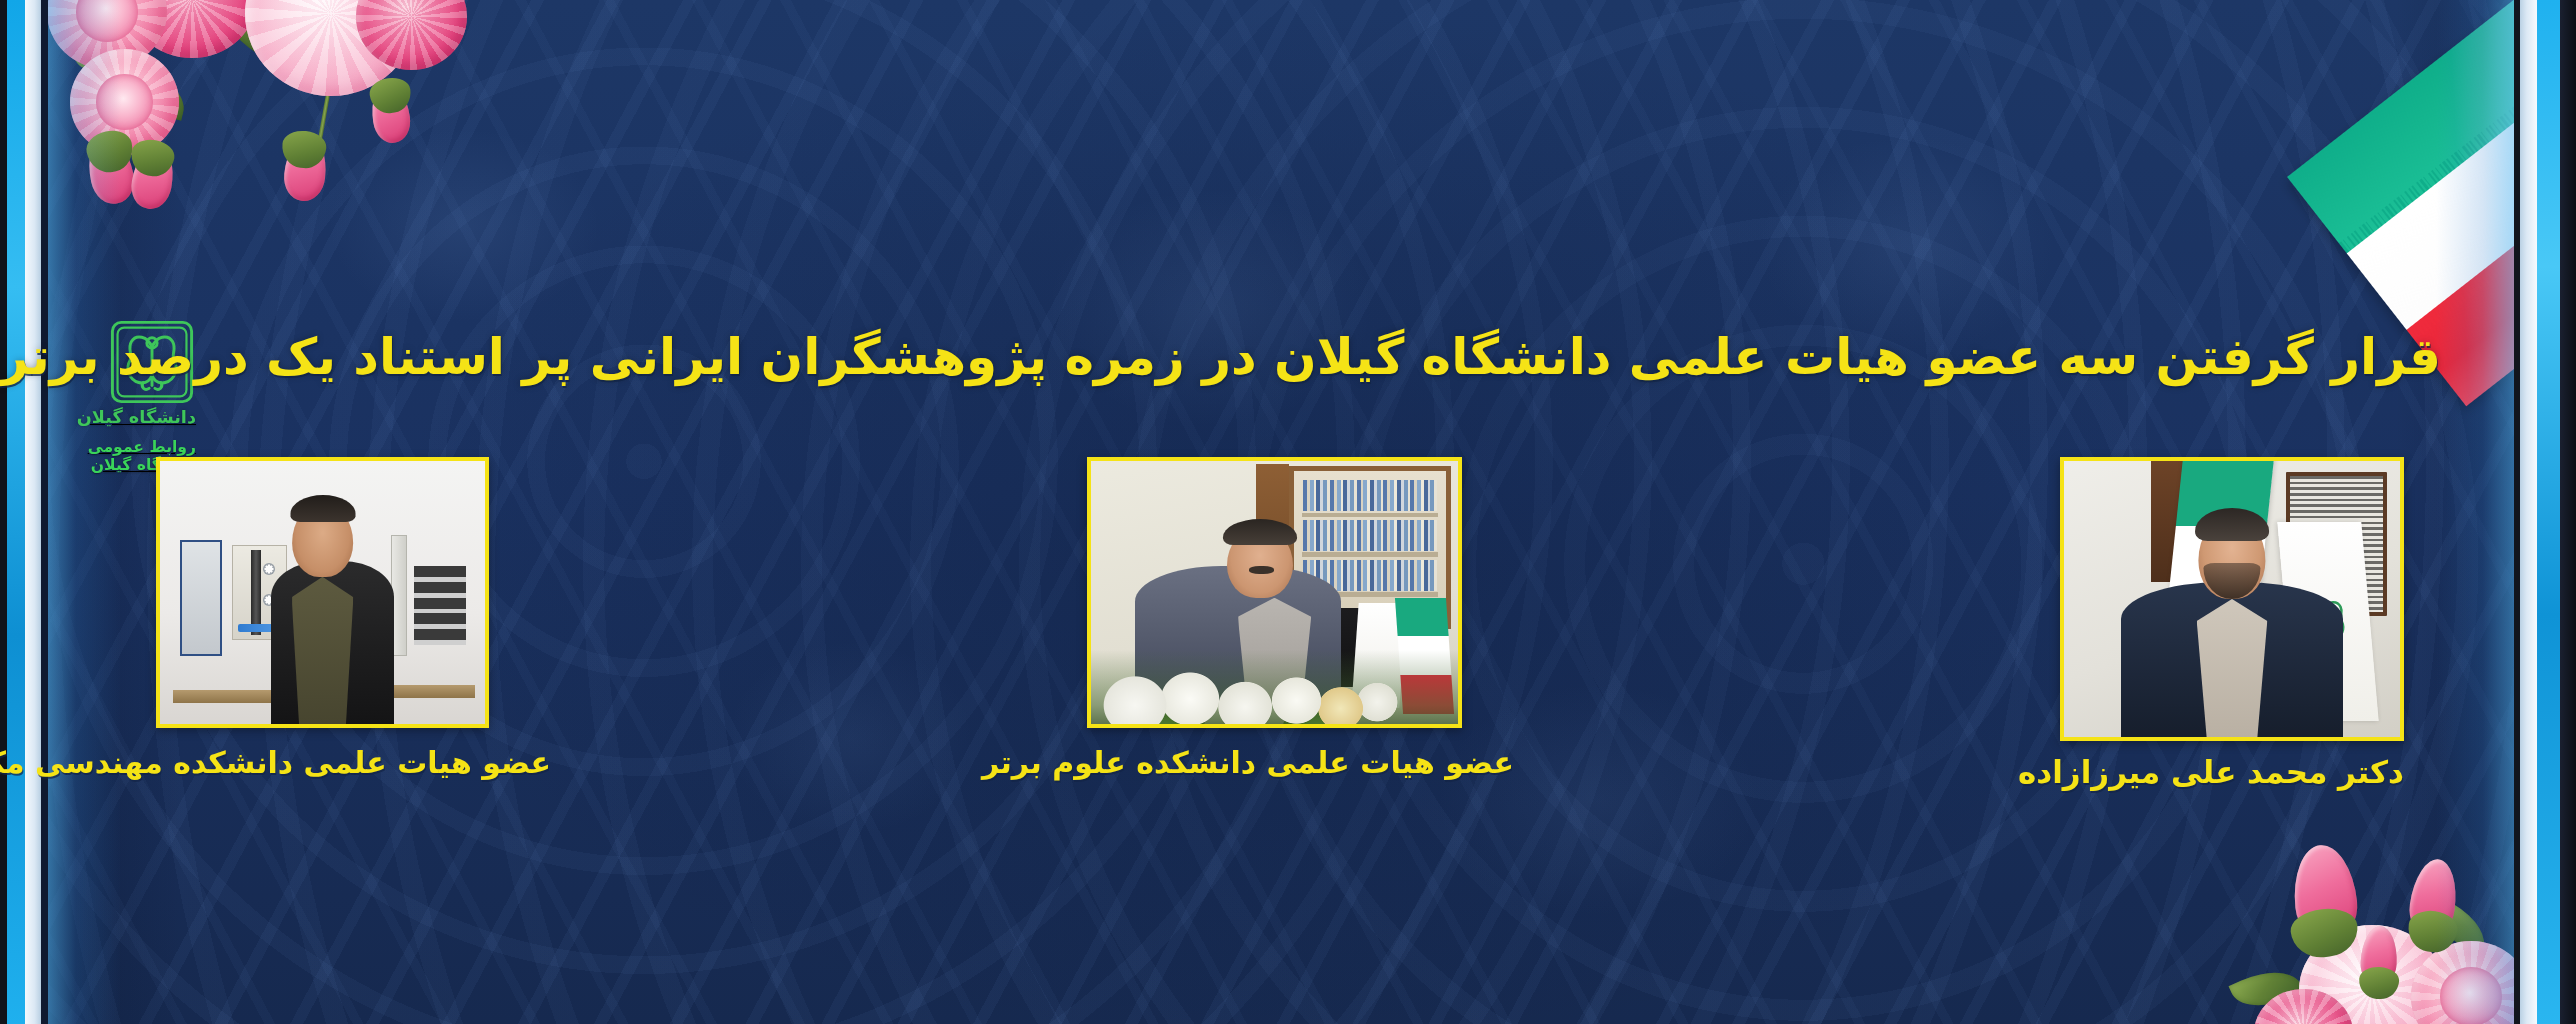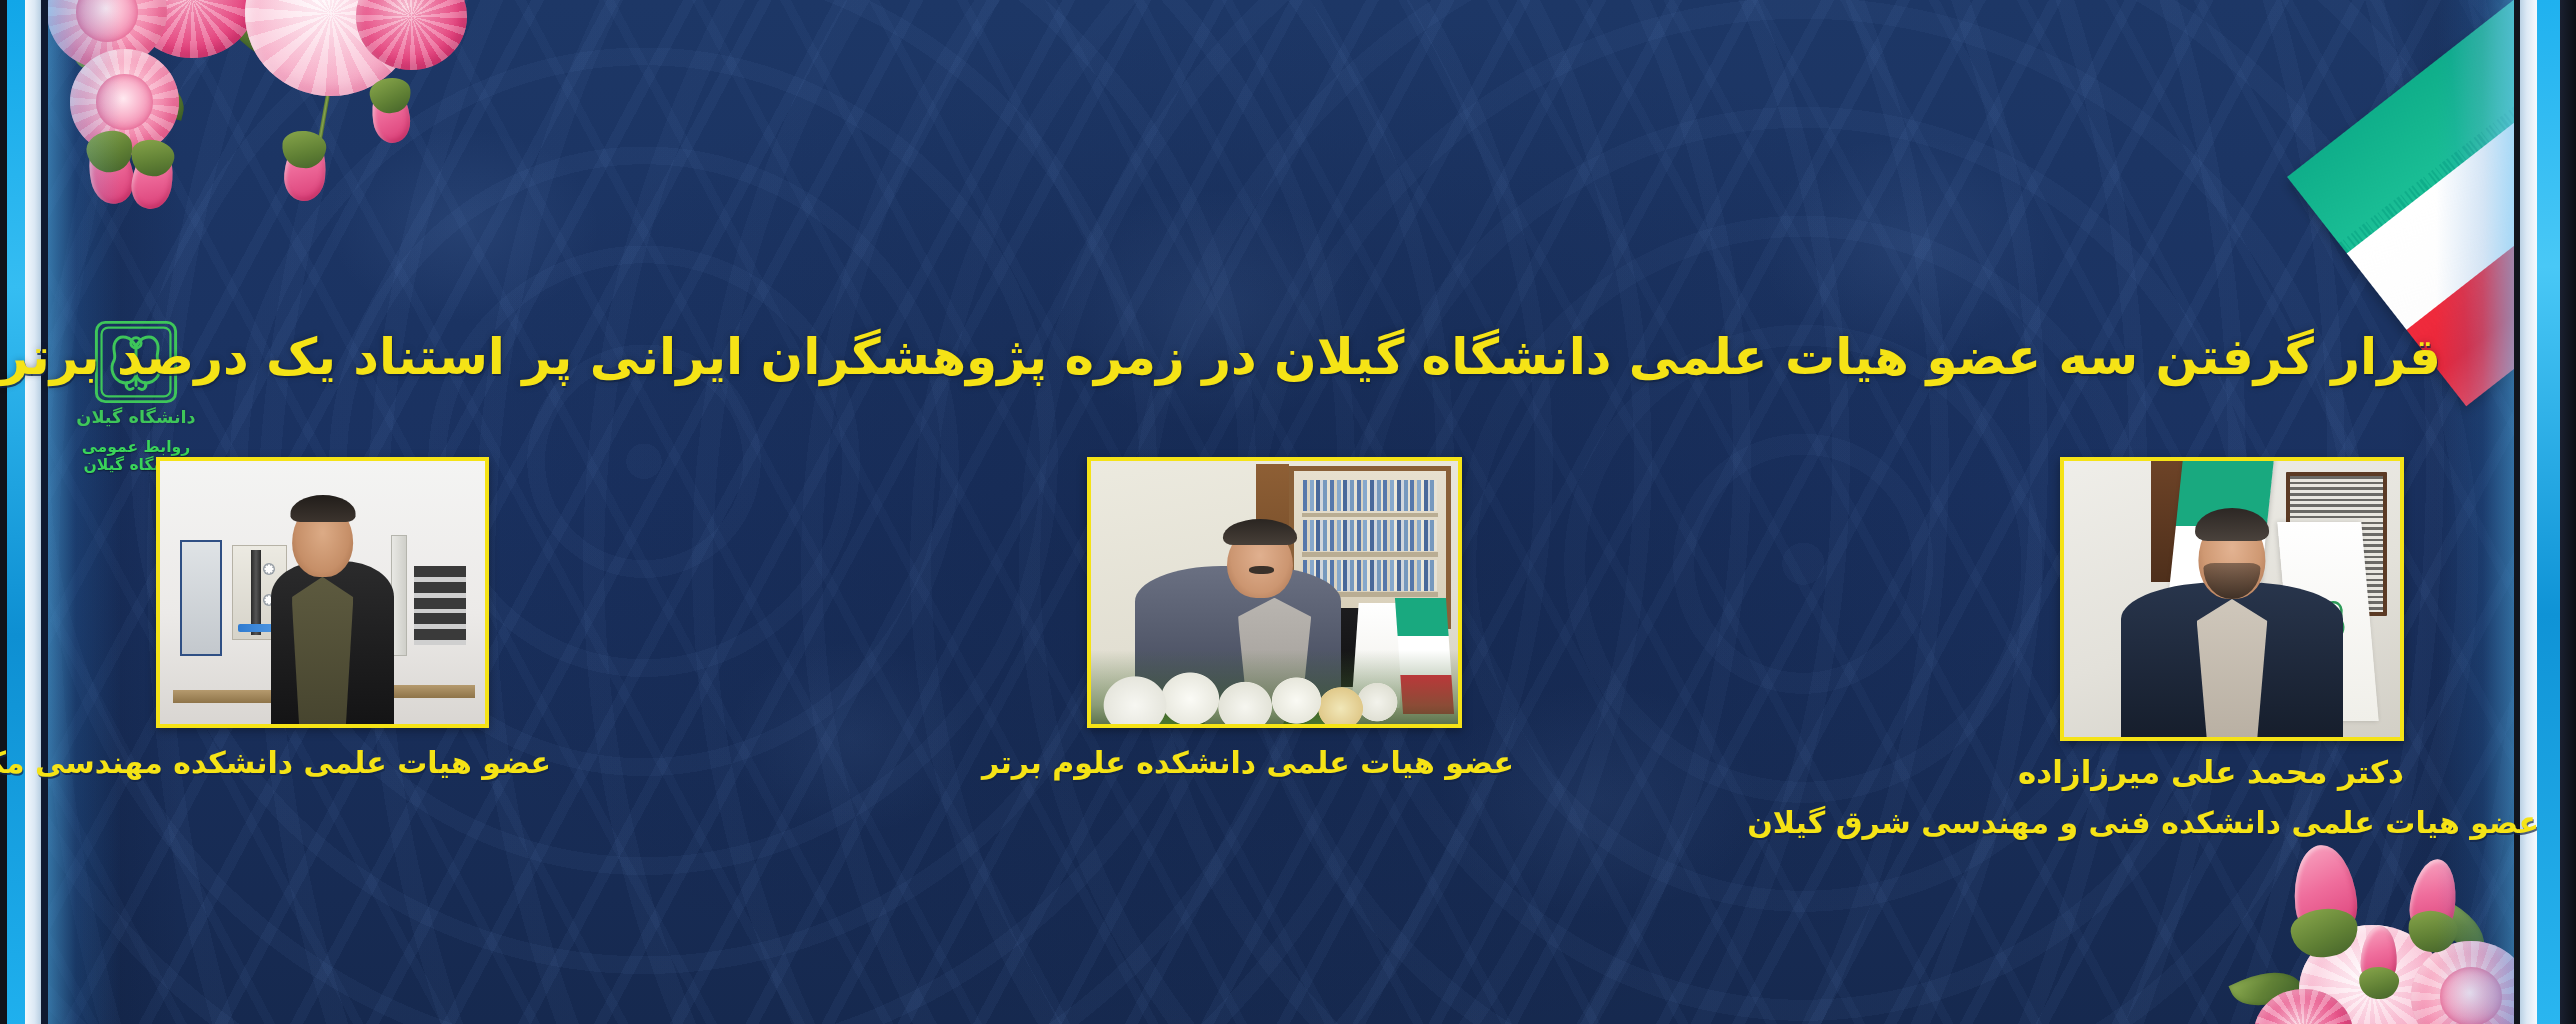--- a/index.html
+++ b/index.html
@@ -173,24 +173,25 @@
   }
   .stem {
     position:absolute;
     background:linear-gradient(90deg,#5d7d33,#86a44c,#4d6a2c);
     border-radius:1.6px;
   }
 
   
   .logo-block {
     position:absolute;
-    left:58px; top:318px;
+    left:40px; top:318px;
     width:156px;
-    text-align:center;
+    text-align:right;
     z-index:6;
+    text-decoration:underline;
   }
   .logo-mark {
     width:88px; height:88px;
     margin:0 auto;
     color:#3ec65a;
   }
   .logo-script {
     margin-top:1px;
     font-size:17.7px; line-height:1;
     color:#3ec65a;
@@ -601,21 +602,20 @@
           </div>
           <div class="sc-body"></div>
           <div class="sc-shirt"></div>
           <div class="sc-head"></div>
           <div class="sc-beard"></div>
           <div class="sc-hair"></div>
         </div>
       </div>
       <div class="caption">
         <div class="cap-name">دکتر محمد علی میرزازاده</div>
-        <div class="cap-role">عضو هیات علمی دانشکده فنی و مهندسی شرق گیلان</div>
       </div>
     </div>
 
     <div class="card card-b">
       <div class="photo-frame">
         <div class="scene">
           <div class="sc2-wall"></div>
           <div class="sc2-wood"></div>
           <div class="sc2-case">
             <div class="sc2-books" style="top:6%;  height:20%;"></div>

